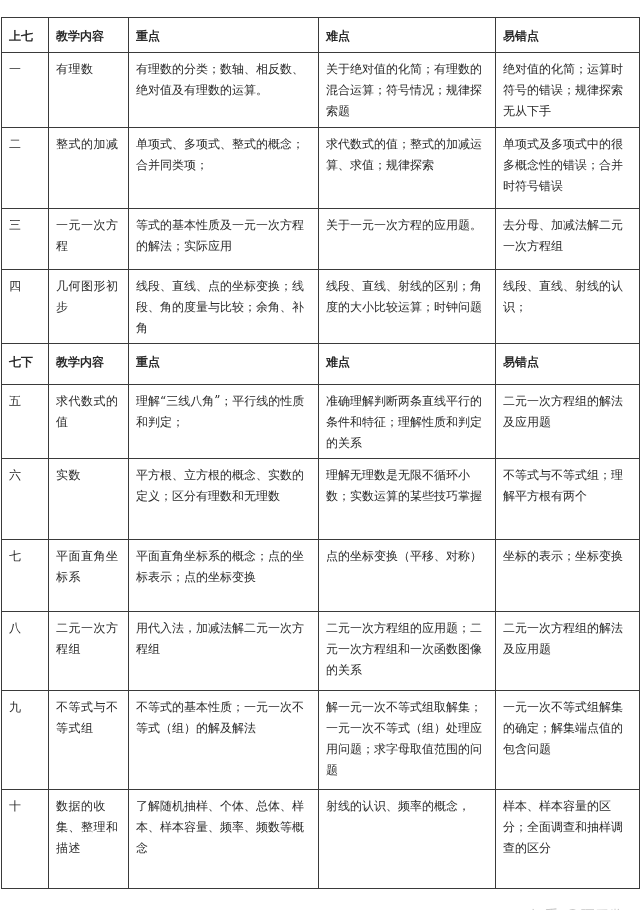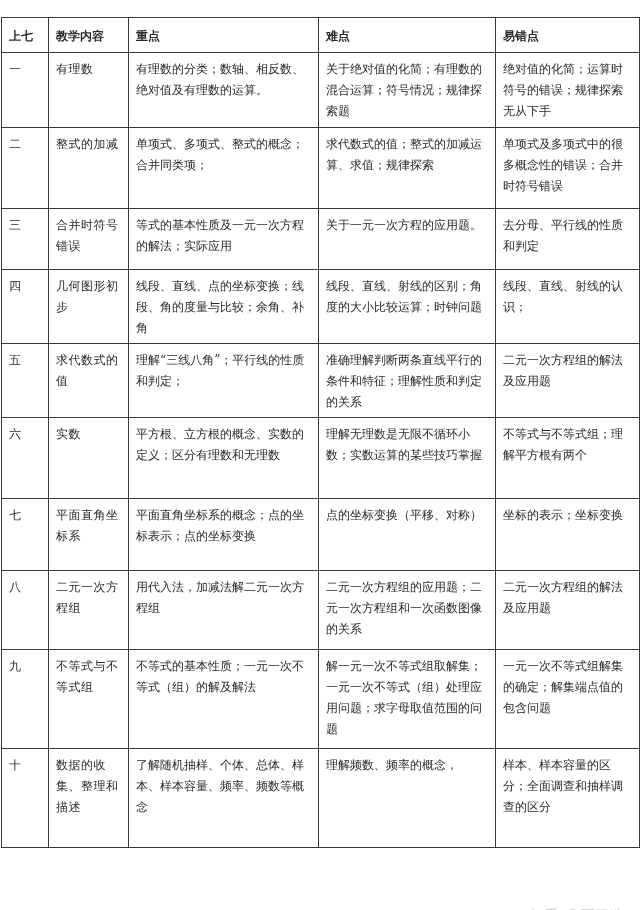--- a/index.html
+++ b/index.html
@@ -47,33 +47,40 @@
     </tr>
     <tr class="r2">
       <td class="num b">二</td>
       <td class="topic b">整式的加减</td>
       <td>单项式、多项式、整式的概念；合并同类项；</td>
       <td>求代数式的值；整式的加减运算、求值；规律探索</td>
       <td>单项式及多项式中的很多概念性的错误；合并时符号错误</td>
     </tr>
     <tr class="r3">
       <td class="num b">三</td>
-      <td class="topic b">合并时符号错误</td>
+      <td class="topic b">一元一次方程</td>
       <td>等式的基本性质及一元一次方程的解法；实际应用</td>
       <td>关于一元一次方程的应用题。</td>
-      <td>去分母、平行线的性质和判定</td>
+      <td>去分母、加减法解二元一次方程组</td>
     </tr>
     <tr class="r4">
       <td class="num">四</td>
       <td class="topic">几何图形初步</td>
       <td>线段、直线、点的坐标变换；线段、角的度量与比较；余角、补角</td>
       <td>线段、直线、射线的区别；角度的大小比较运算；时钟问题</td>
       <td>线段、直线、射线的认识；</td>
     </tr>
 
+    <tr class="hdr hdr2">
+      <td>七下</td>
+      <td>教学内容</td>
+      <td>重点</td>
+      <td>难点</td>
+      <td>易错点</td>
+    </tr>
     <tr class="r5">
       <td class="num">五</td>
       <td class="topic b">求代数式的值</td>
       <td>理解“三线八角”；平行线的性质和判定；</td>
       <td>准确理解判断两条直线平行的条件和特征；理解性质和判定的关系</td>
       <td>二元一次方程组的解法及应用题</td>
     </tr>
     <tr class="r6">
       <td class="num">六</td>
       <td class="topic b">实数</td>
@@ -99,19 +106,19 @@
       <td class="num">九</td>
       <td class="topic b">不等式与不等式组</td>
       <td>不等式的基本性质；一元一次不等式（组）的解及解法</td>
       <td>解一元一次不等式组取解集；一元一次不等式（组）处理应用问题；求字母取值范围的问题</td>
       <td>一元一次不等式组解集的确定；解集端点值的包含问题</td>
     </tr>
     <tr class="r10">
       <td class="num">十</td>
       <td class="topic">数据的收集、整理和描述</td>
       <td>了解随机抽样、个体、总体、样本、样本容量、频率、频数等概念</td>
-      <td>理解频数、频率的概念，</td>
+      <td>射线的认识、频率的概念，</td>
       <td>样本、样本容量的区分；全面调查和抽样调查的区分</td>
     </tr>
   </tbody>
 </table>
 
 <div class="watermark">知乎 @阿巴酱</div>
 
 </body></html>

